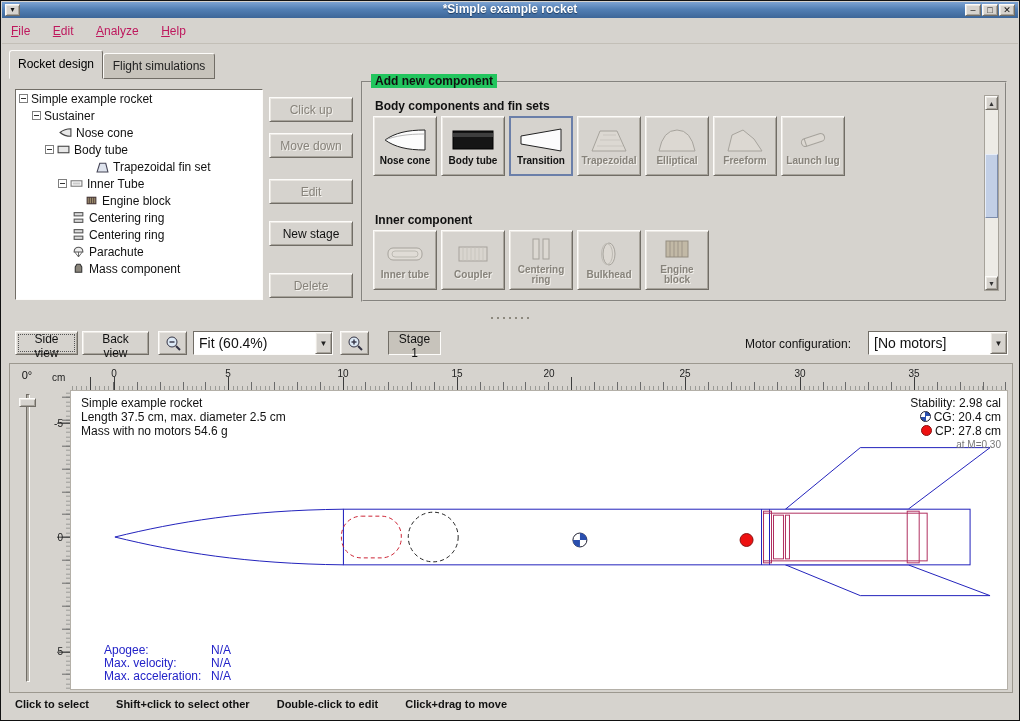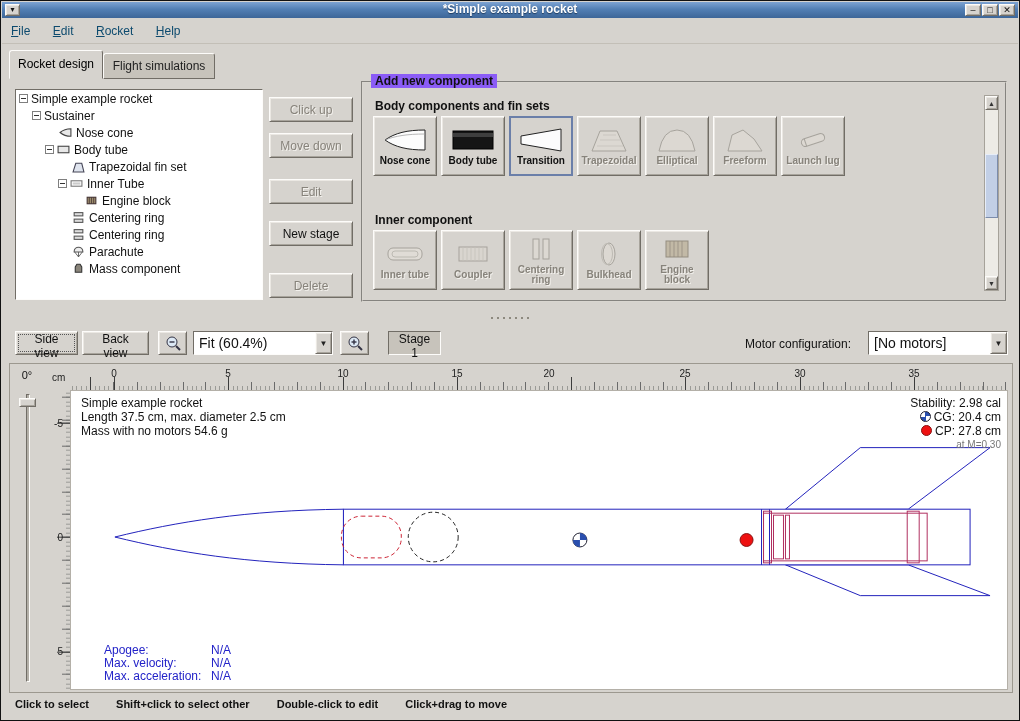--- a/index.html
+++ b/index.html
@@ -15,42 +15,42 @@
 
   
   .titlebar { position:absolute; left:1px; top:1px; right:1px; height:16px;
     background:linear-gradient(to bottom,#7da3d2 0%,#527fb4 45%,#3d6698 100%); }
   .title-text { position:absolute; inset:0; text-align:center; font-size:12px; font-weight:bold; color:#fff; line-height:15px; text-shadow:0 1px 1px #1c3least; text-shadow:0 1px 1px #1c3a5e; }
   .winbtn { position:absolute; top:2px; width:16px; height:12px; font-size:9px; line-height:10px; text-align:center; padding:0; }
   .winmenu { position:absolute; left:3px; top:2px; width:15px; height:12px; font-size:8px; line-height:10px; text-align:center; padding:0; }
 
   
   .menubar { position:absolute; left:1px; top:17px; right:1px; height:26px; border-bottom:1px solid #c3bfb7; }
-  .menu-item { display:inline-block; padding:6px 9px 5px 9px; font-size:12px; color:#0c4a6e; }
+  .menu-item { display:inline-block; padding:6px 9px 5px 9px; font-size:12px; color:#be185d; }
   .menu-item::first-letter { text-decoration:underline; }
 
   
   .tab { position:absolute; font-size:12px; text-align:center; background:#d6d3ce;
     border:1px solid; border-color:#fdfcfa #716d66 #d6d3ce #fdfcfa; border-radius:3px 3px 0 0; }
   .tab.active { left:8px; top:49px; width:94px; height:29px; line-height:27px; z-index:2; }
   .tab.inactive { left:102px; top:52px; width:112px; height:26px; line-height:24px; background:#c7c3bb; border-bottom-color:#716d66; color:#222; }
 
   
   .treepanel { position:absolute; left:14px; top:88px; width:248px; height:211px; background:#fff; overflow:hidden; }
   .trow { display:flex; align-items:center; height:17px; font-size:12px; color:#111; white-space:nowrap; }
   .handle { flex:0 0 auto; width:9px; height:9px; margin-right:3px; border:1px solid #7f7f7f; background:#fff linear-gradient(#333,#333) center/5px 1px no-repeat; }
   .hspace { flex:0 0 auto; width:14px; }
   .ticon { flex:0 0 auto; width:13px; height:13px; margin-right:4px; }
 
   
   .actbtn { position:absolute; left:268px; width:84px; height:25px; }
 
   
   .groupbox { position:absolute; left:360px; top:80px; width:646px; height:221px; border:2px groove #d9d6d0; }
-  .gb-title { position:absolute; top:-9px; left:8px; background:#8b5cf6; padding:0 4px; font-size:12px; font-weight:bold; color:#111; }
+  .gb-title { position:absolute; top:-9px; left:8px; background:#22c55e; padding:0 4px; font-size:12px; font-weight:bold; color:#111; }
   .section-label { position:absolute; left:12px; font-size:12px; font-weight:bold; color:#111; }
   .cbtn-row { position:absolute; left:10px; display:flex; gap:4px; }
   .cbtn { width:64px; height:60px; display:flex; flex-direction:column; align-items:center; justify-content:center; gap:2px; padding:2px; }
   .cbtn .clabel { font-size:10px; font-weight:bold; line-height:10px; text-align:center; }
   .cbtn.dis .cicon { opacity:.5; }
   .cbtn.focused { outline:2px solid #6b7fa9; outline-offset:-2px; }
   .cicon { width:44px; height:28px; }
 
   
   .scrollbar { position:absolute; right:6px; top:12px; width:15px; height:196px; background:#edebe6; border:1px solid #a6a29a; }
@@ -210,21 +210,21 @@
     <button class="winmenu raised">▾</button>
     <div class="title-text">*Simple example rocket</div>
     <button class="winbtn raised" style="right:37px">–</button>
     <button class="winbtn raised" style="right:20px">□</button>
     <button class="winbtn raised" style="right:3px">✕</button>
   </div>
 
   <div class="menubar">
     <span class="menu-item">File</span>
     <span class="menu-item">Edit</span>
-    <span class="menu-item">Rocket</span>
+    <span class="menu-item">Analyze</span>
     <span class="menu-item">Help</span>
   </div>
 
   <div class="tab active">Rocket design</div>
   <div class="tab inactive">Flight simulations</div>
 
   <div class="treepanel sunken">
     <div class="trow" style="padding-left:3px">
       <span class="handle"></span>
       <span>Simple example rocket</span>
@@ -240,21 +240,21 @@
         </svg>
       <span>Nose cone</span>
     </div>
     <div class="trow" style="padding-left:29px">
       <span class="handle"></span>
       <svg class="ticon">
           <use href="#i-tube"></use>
         </svg>
       <span>Body tube</span>
     </div>
-    <div class="trow" style="padding-left:42px">
+    <div class="trow" style="padding-left:66px">
       <span class="hspace"></span>
       <svg class="ticon">
           <use href="#i-fin"></use>
         </svg>
       <span>Trapezoidal fin set</span>
     </div>
     <div class="trow" style="padding-left:42px">
       <span class="handle"></span>
       <svg class="ticon">
           <use href="#i-itube"></use>

